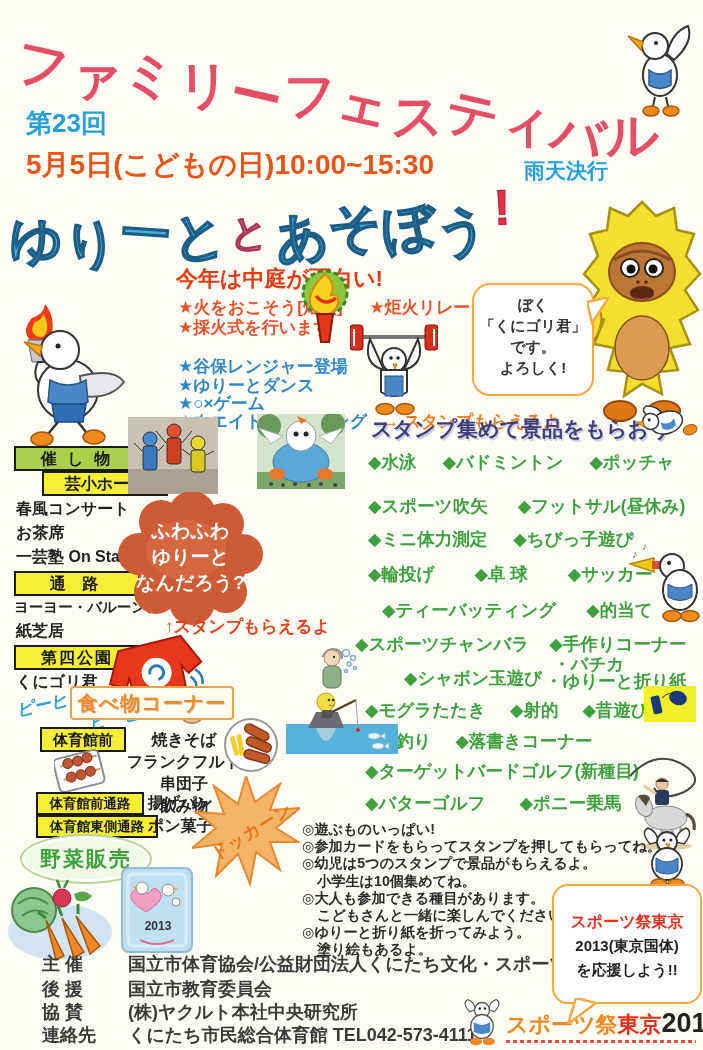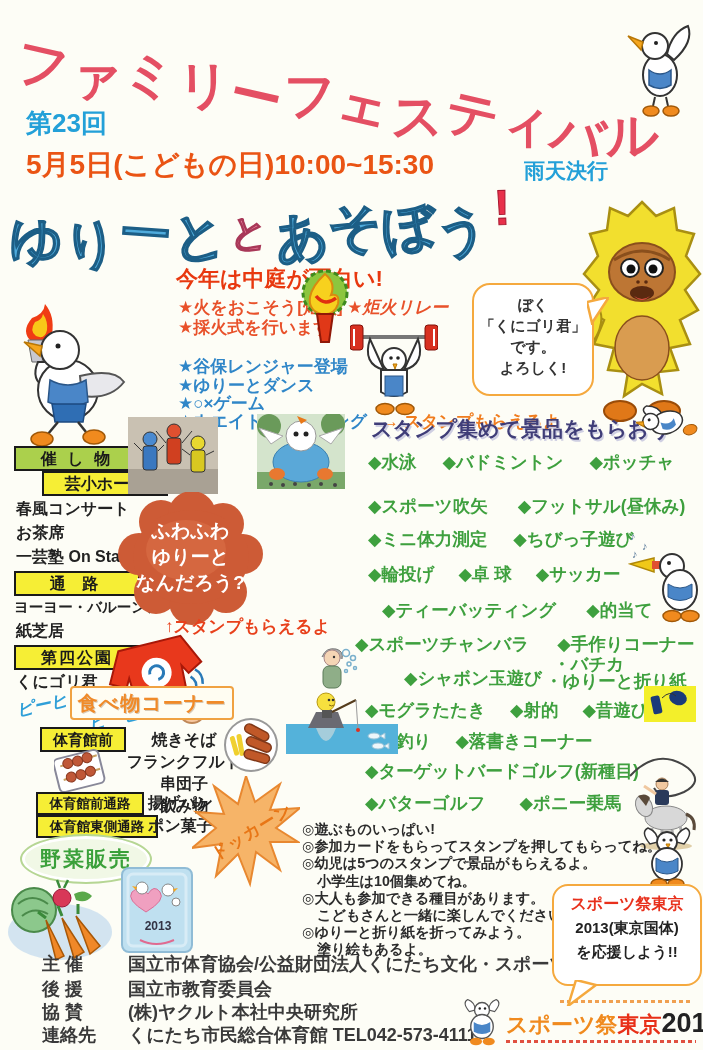--- a/index.html
+++ b/index.html
@@ -42,21 +42,21 @@
   .fooditem{font-size:16px;font-weight:bold;color:#222;}
   .foodcol{left:126px;top:729px;width:116px;text-align:center;font-size:16px;font-weight:bold;color:#222;line-height:22px;}
   
   .voval{left:20px;top:834px;width:128px;height:46px;background:#f1f8e6;border:2px solid #b6d694;border-radius:50%;
     box-shadow:inset 0 0 0 3px #fff;text-align:center;line-height:46px;font-size:21px;font-weight:bold;color:#3aa03a;letter-spacing:2px;}
   
   .notes{left:302px;top:821px;font-size:14.2px;font-weight:600;color:#2b2b2b;line-height:17.2px;}
   .notes .ind{padding-left:15px;}
   
   .sbubble{left:552px;top:884px;width:146px;height:92px;background:#fff;border:2.5px solid #f5a93e;border-radius:16px;
-    text-align:center;padding-top:6px;z-index:6;}
+    text-align:center;padding-top:24px;z-index:6;}
   .sbubble .r1{font-size:16px;font-weight:bold;color:#e8301c;line-height:24px;}
   .sbubble .r2,.sbubble .r3{font-size:15px;font-weight:bold;color:#222;line-height:24px;}
   
   .f-label{position:absolute;left:42px;font-size:18px;font-weight:bold;color:#3a3a3a;white-space:pre;}
   .f-value{position:absolute;left:128px;font-size:18px;font-weight:bold;color:#3a3a3a;white-space:nowrap;}
   
   .logo1{font-size:22px;font-weight:bold;color:#f08a1e;}
   .logo2{font-size:22px;font-weight:bold;color:#e83018;}
   .logo3{font-size:27px;font-weight:bold;color:#222;}
   .tagline{position:absolute;height:3px;background:repeating-linear-gradient(90deg,#f0a050 0 4px,transparent 4px 7px);}
@@ -107,21 +107,21 @@
     <path d="M50 120 h34 l-3 18 h-28 Z" fill="#2f6eb4" stroke="#1c4a80" stroke-width="1.5"></path>
     <line x1="56" y1="138" x2="46" y2="150" stroke="#333" stroke-width="2.5"></line>
     <line x1="76" y1="138" x2="84" y2="148" stroke="#333" stroke-width="2.5"></line>
     <ellipse cx="40" cy="155" rx="11" ry="7" fill="#f08a1e" stroke="#a05808" stroke-width="1.5"></ellipse>
     <ellipse cx="92" cy="153" rx="11" ry="7" fill="#f08a1e" stroke="#a05808" stroke-width="1.5"></ellipse>
   </svg>
 
   <div class="abs cy-head nw">今年は中庭が面白い!</div>
   <div class="abs starline red nw" style="left:178px;top:296px;">
     <span>★火をおこそう[炬火]</span>
-    <span style="font-style:italic;">★炬火リレー</span>
+    <span style="margin-left:22px;">★炬火リレー</span>
   </div>
   <div class="abs starline red nw" style="left:178px;top:316px;">★採火式を行います</div>
   <div class="abs starline blu nw" style="left:178px;top:355px;">★谷保レンジャー登場</div>
   <div class="abs starline blu nw" style="left:178px;top:374px;">★ゆりーとダンス</div>
   <div class="abs starline blu nw" style="left:178px;top:392px;">★○×ゲーム</div>
   <div class="abs starline nw" style="left:178px;top:410px;">
     <span class="blu">★ウエイトリフティング</span>
     <span class="orange" style="margin-left:10px;font-weight:bold;">→ スタンプもらえるよ</span>
   </div>
 
@@ -286,30 +286,30 @@
       <span>◆ポッチャ</span>
   </div>
   <div class="srow" style="left:368px;top:494px;gap:30px;">
     <span>◆スポーツ吹矢</span>
       <span>◆フットサル(昼休み)</span>
   </div>
   <div class="srow" style="left:368px;top:527px;gap:26px;align-items:flex-end;">
     <span>◆ミニ体力測定</span>
       <span>◆ちびっ子遊び</span>
   </div>
-  <div class="srow" style="left:368px;top:562px;gap:24px;">
+  <div class="srow" style="left:368px;top:562px;gap:40px;">
     <span>◆輪投げ</span>
       <span>◆卓 球</span>
       <span>◆サッカー</span>
   </div>
   <div class="srow" style="left:382px;top:598px;gap:30px;">
     <span>◆ティーバッティング</span>
       <span>◆的当て</span>
   </div>
-  <div class="srow" style="left:355px;top:632px;gap:28px;">
+  <div class="srow" style="left:355px;top:632px;gap:20px;">
     <span>◆スポーツチャンバラ</span>
       <span>◆手作りコーナー</span>
   </div>
   <div class="sitem" style="left:553px;top:652px;">・バチカ</div>
   <div class="sitem" style="left:404px;top:666px;">◆シャボン玉遊び</div>
   <div class="sitem" style="left:545px;top:669px;">・ゆりーと折り紙</div>
   <div class="srow" style="left:365px;top:698px;gap:24px;">
     <span>◆モグラたたき</span>
       <span>◆射的</span>
       <span>◆昔遊び</span>

